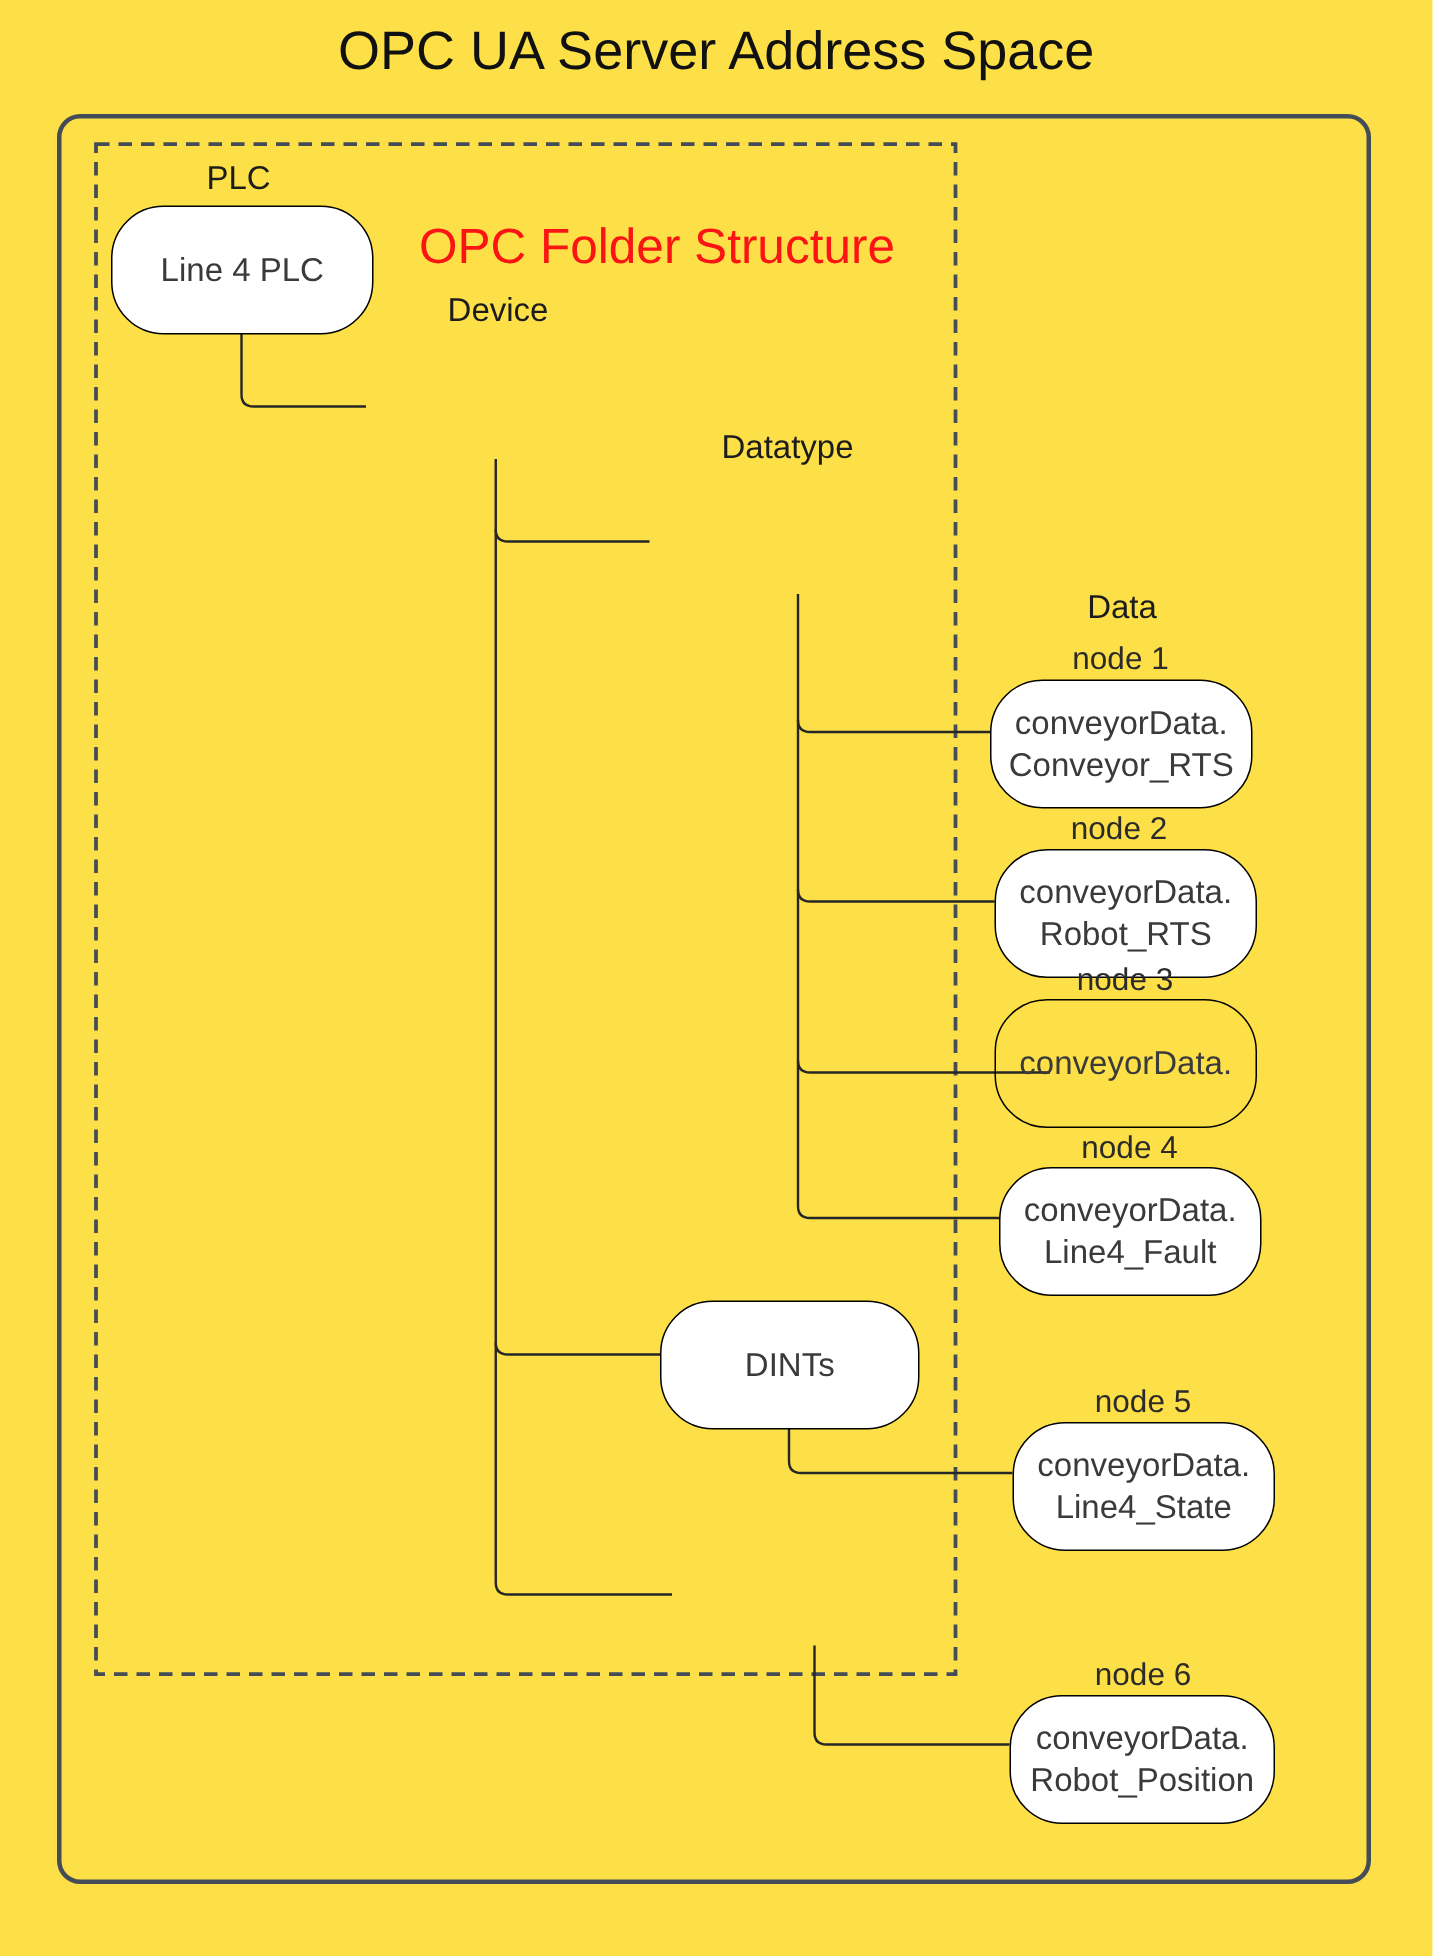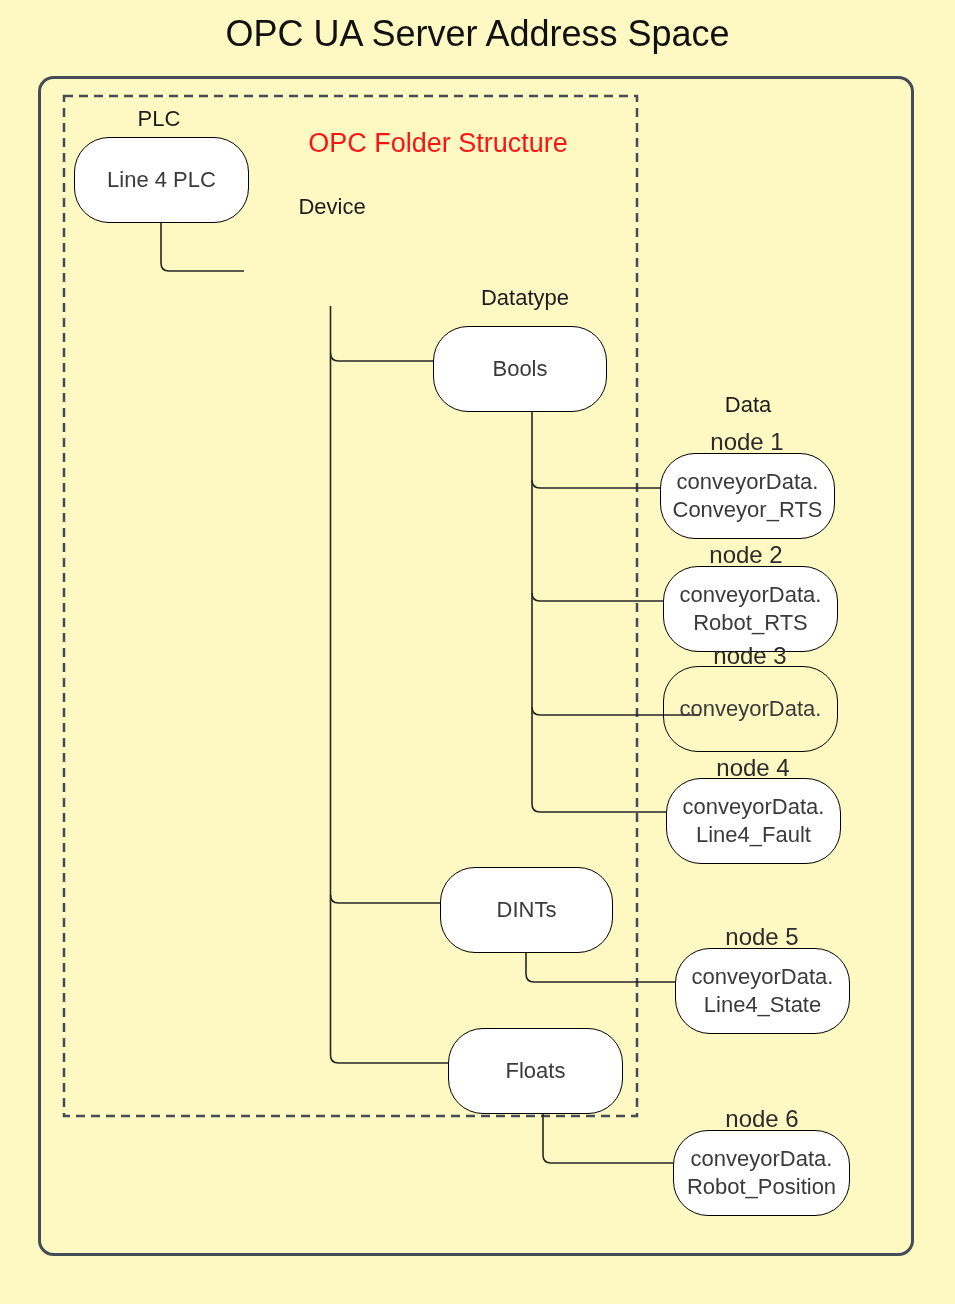--- a/index.html
+++ b/index.html
@@ -1,20 +1,20 @@
 <!DOCTYPE html>
 <html><head>
 <meta charset="utf-8">
 <style>
   html, body { margin:0; padding:0; background:#ffffff; }
   #canvas {
     position: relative;
     width: 955px;
     height: 1304px;
-    background: #fef9c3;
+    background: #fde047;
     font-family: "Liberation Sans", sans-serif;
     overflow: hidden;
   }
   #title {
     position: absolute;
     left: 0; right: 0; top: 13px;
     text-align: center;
     font-size: 36px;
     color: #111111;
     letter-spacing: 0px;
@@ -27,23 +27,24 @@
   .lvl {
     position: absolute;
     transform: translateX(-50%);
     font-size: 22px;
     color: #1c1c1c;
     white-space: nowrap;
   }
   #folder-structure-label {
     position: absolute;
     transform: translateX(-50%);
-    font-size: 27px;
+    font-size: 33px;
     color: #fb1414;
     white-space: nowrap;
+    margin-top: 17px;
   }
   .pill {
     position: absolute;
     width: 175px;
     height: 86px;
     border: 1.6px solid #000000;
     border-radius: 35px;
     background: #ffffff;
     display: flex;
     flex-direction: column;
@@ -52,21 +53,21 @@
     font-size: 22px;
     color: #3a3a3a;
     text-align: center;
     box-sizing: border-box;
   }
   .pill span { white-space: nowrap; line-height: 28px; }
   .pill.transparent { background: transparent; }
   .nodelabel {
     position: absolute;
     transform: translateX(-50%);
-    font-size: 24px;
+    font-size: 21px;
     color: #2b2b2b;
     white-space: nowrap;
   }
 </style>
 </head>
 <body>
 
 <div id="canvas">
 
   <div id="title">OPC UA Server Address Space</div>
@@ -106,31 +107,25 @@
   <div class="lvl" style="left:525px; top:285px">Datatype</div>
   <div class="lvl" style="left:748px; top:392px">Data</div>
 
   <div id="folder-structure-label" style="left:438px; top:128px">OPC Folder Structure</div>
 
   <div class="pill" style="left:74px; top:137px">
     <span>Line 4 PLC</span>
   </div>
 
 
-  <div class="pill" style="left:433px; top:326px; width:174px">
-    <span>Bools</span>
-  </div>
 
   <div class="pill" style="left:440px; top:867px; width:173px">
     <span>DINTs</span>
   </div>
 
-  <div class="pill" style="left:448px; top:1028px">
-    <span>Floats</span>
-  </div>
 
   <div class="nodelabel" style="left:747px; top:428px">node 1</div>
   <div class="pill" style="left:660px; top:453px">
     <span>conveyorData.</span>
     <span>Conveyor_RTS</span>
   </div>
 
   <div class="nodelabel" style="left:746px; top:541px">node 2</div>
   <div class="pill" style="left:663px; top:566px">
     <span>conveyorData.</span>

